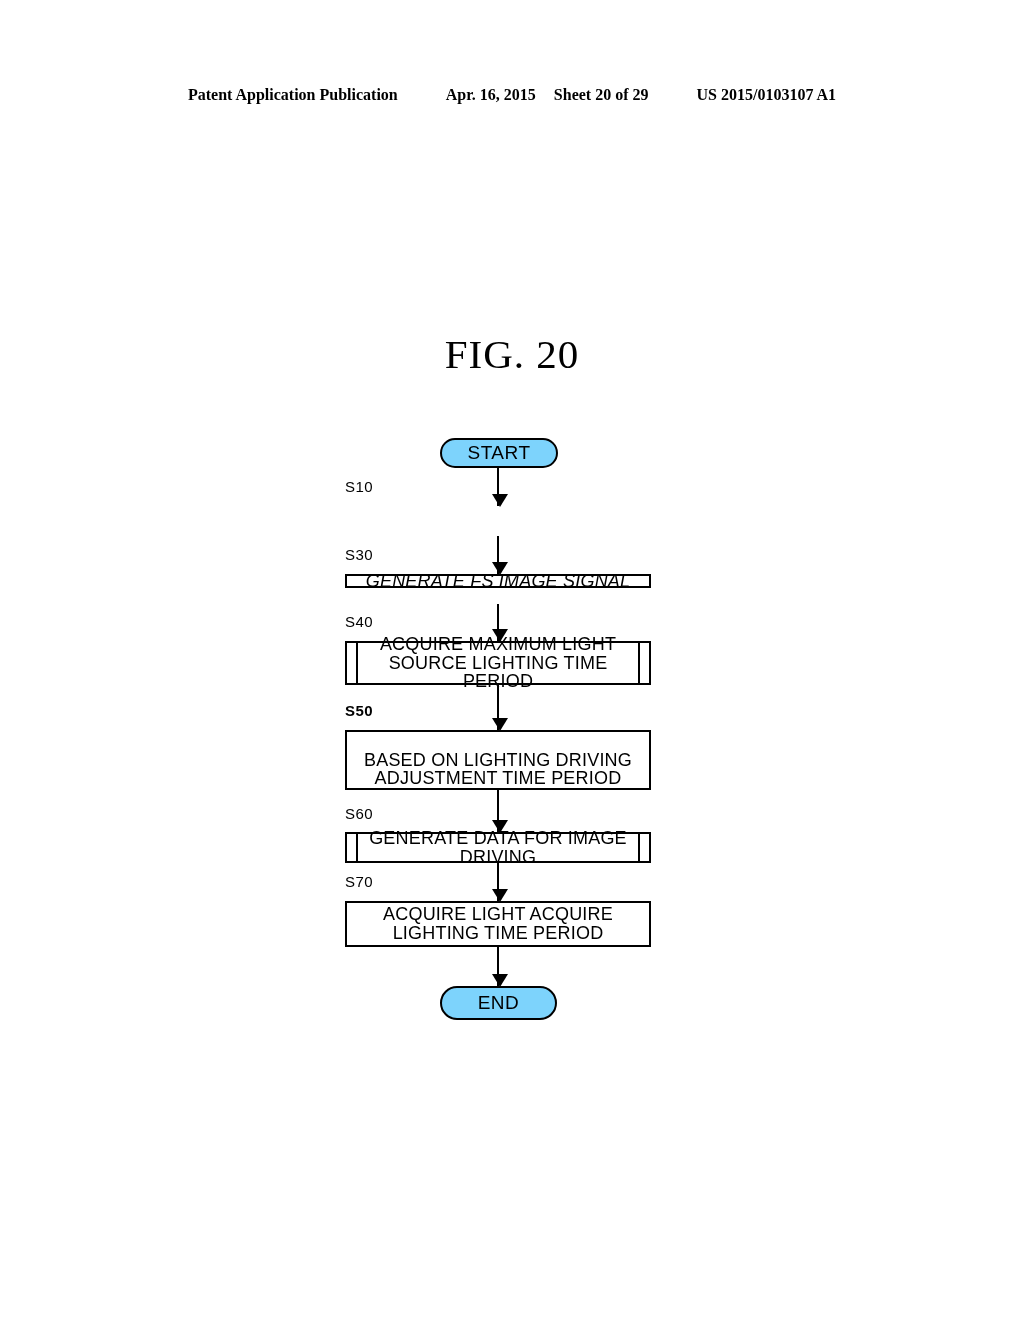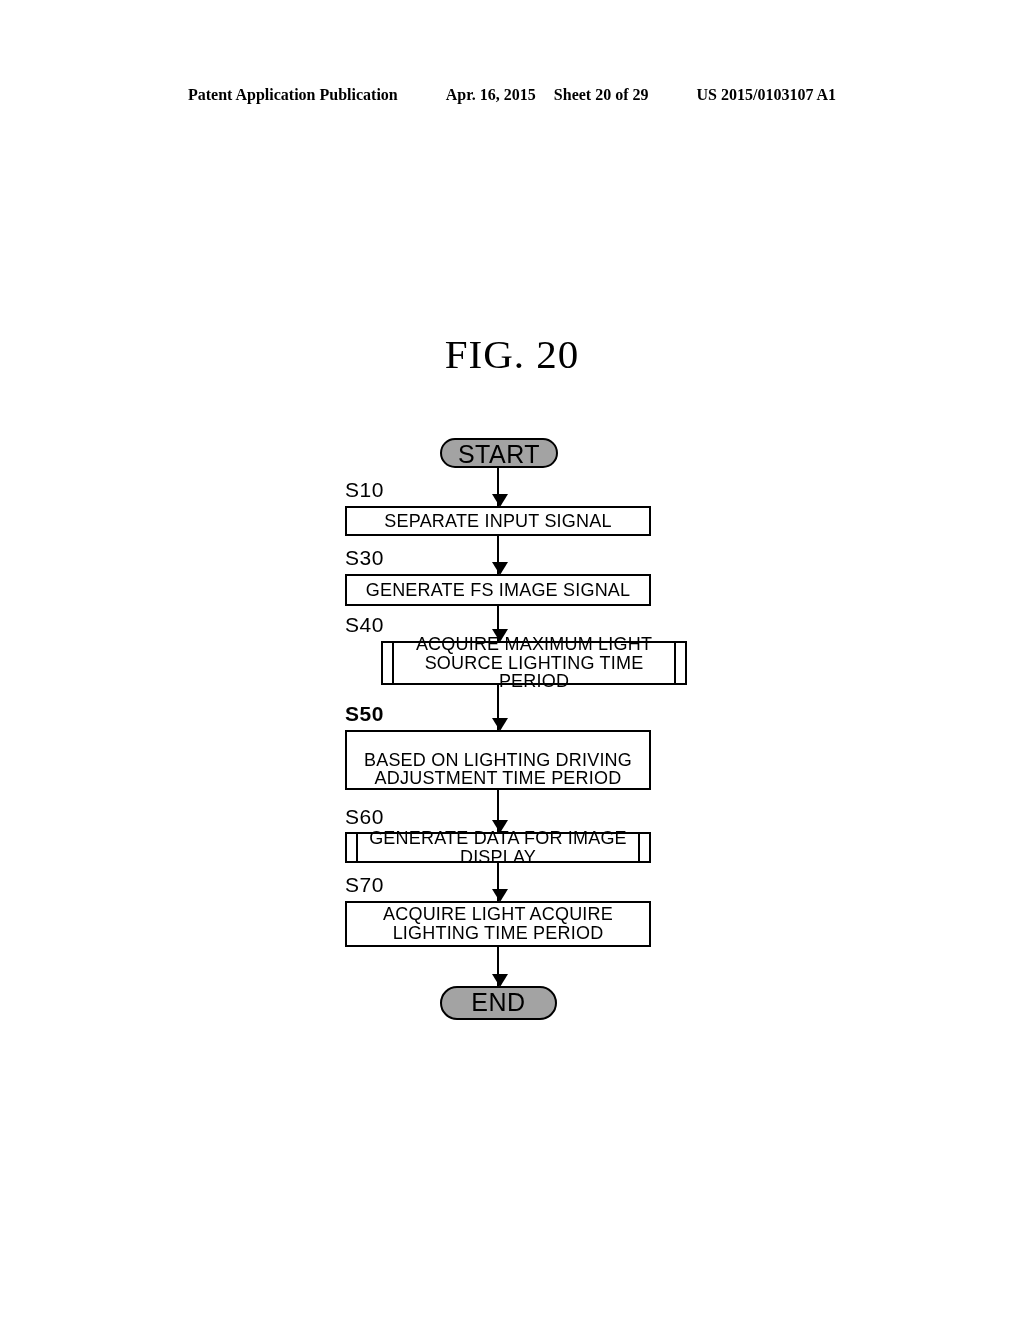--- a/index.html
+++ b/index.html
@@ -54,25 +54,25 @@
     width: 1024px;
     height: 1320px;
   }
 
   
   .terminal {
     position: absolute;
     box-sizing: border-box;
     border: 2.5px solid #000;
     border-radius: 999px;
-    background: #a3a3a3;
+    background: #7dd3fc;
     display: flex;
-    align-items: flex-start;
+    align-items: center;
     justify-content: center;
-    font-size: 25px;
+    font-size: 19px;
     letter-spacing: 0.5px;
   }
 
   
   .proc {
     position: absolute;
     box-sizing: border-box;
     border: 2.5px solid #000;
     background: #fff;
     display: flex;
@@ -94,21 +94,21 @@
     bottom: 0;
     width: 0;
     border-left: 2.5px solid #000;
   }
   .proc.predef::before { left: 9px; }
   .proc.predef::after  { right: 9px; }
 
   
   .step-label {
     position: absolute;
-    font-size: 21px;
+    font-size: 15px;
     letter-spacing: 0.5px;
     white-space: nowrap;
   }
 
   
   .arrow {
     position: absolute;
     width: 0;
     border-left: 2.5px solid #000;
   }
@@ -141,35 +141,32 @@
 
 <div id="flowchart">
 
   <div class="terminal" style="left:440px; top:438px; width:118px; height:30px;">
     <span>START</span>
   </div>
 
   <div class="arrow" style="left:497px; top:468px; height:38px;"></div>
 
   <div class="step-label" style="left:345px; top:478px;">S10</div>
-  <div class="proc" style="left:345px; top:506px; width:306px; height:30px;">
-    <span class="proc-text">SEPARATE INPUT SIGNAL</span>
-  </div>
 
   <div class="arrow" style="left:497px; top:536px; height:38px;"></div>
 
   <div class="step-label" style="left:345px; top:546px;">S30</div>
-  <div class="proc" style="left:345px; top:574px; width:306px; height:32px;">
+  <div class="proc" style="left:345px; top:574px; width:306px; height:14px;font-style:italic;">
     <span class="proc-text">GENERATE FS IMAGE SIGNAL</span>
   </div>
 
   <div class="arrow" style="left:497px; top:604px; height:37px;"></div>
 
   <div class="step-label" style="left:345px; top:613px;">S40</div>
-  <div class="proc predef" style="left:345px; top:641px; width:306px; height:44px;margin-left:36px;">
+  <div class="proc predef" style="left:345px; top:641px; width:306px; height:44px;">
     <span class="proc-text">
       <span>ACQUIRE MAXIMUM LIGHT</span><br>
       <span>SOURCE LIGHTING TIME PERIOD</span>
     </span>
   </div>
 
   <div class="arrow" style="left:497px; top:685px; height:45px;"></div>
 
   <div class="step-label" style="left:345px; top:702px;font-weight:bold;">S50</div>
   <div class="proc" style="left:345px; top:730px; width:306px; height:60px;">
@@ -177,21 +174,21 @@
       <br>
       <span>BASED ON LIGHTING DRIVING</span><br>
       <span>ADJUSTMENT TIME PERIOD</span>
     </span>
   </div>
 
   <div class="arrow" style="left:497px; top:790px; height:42px;"></div>
 
   <div class="step-label" style="left:345px; top:805px;">S60</div>
   <div class="proc predef" style="left:345px; top:832px; width:306px; height:31px;">
-    <span class="proc-text">GENERATE DATA FOR IMAGE DISPLAY</span>
+    <span class="proc-text">GENERATE DATA FOR IMAGE DRIVING</span>
   </div>
 
   <div class="arrow" style="left:497px; top:863px; height:38px;"></div>
 
   <div class="step-label" style="left:345px; top:873px;">S70</div>
   <div class="proc" style="left:345px; top:901px; width:306px; height:46px;">
     <span class="proc-text">
       <span>ACQUIRE LIGHT ACQUIRE</span><br>
       <span>LIGHTING TIME PERIOD</span>
     </span>

